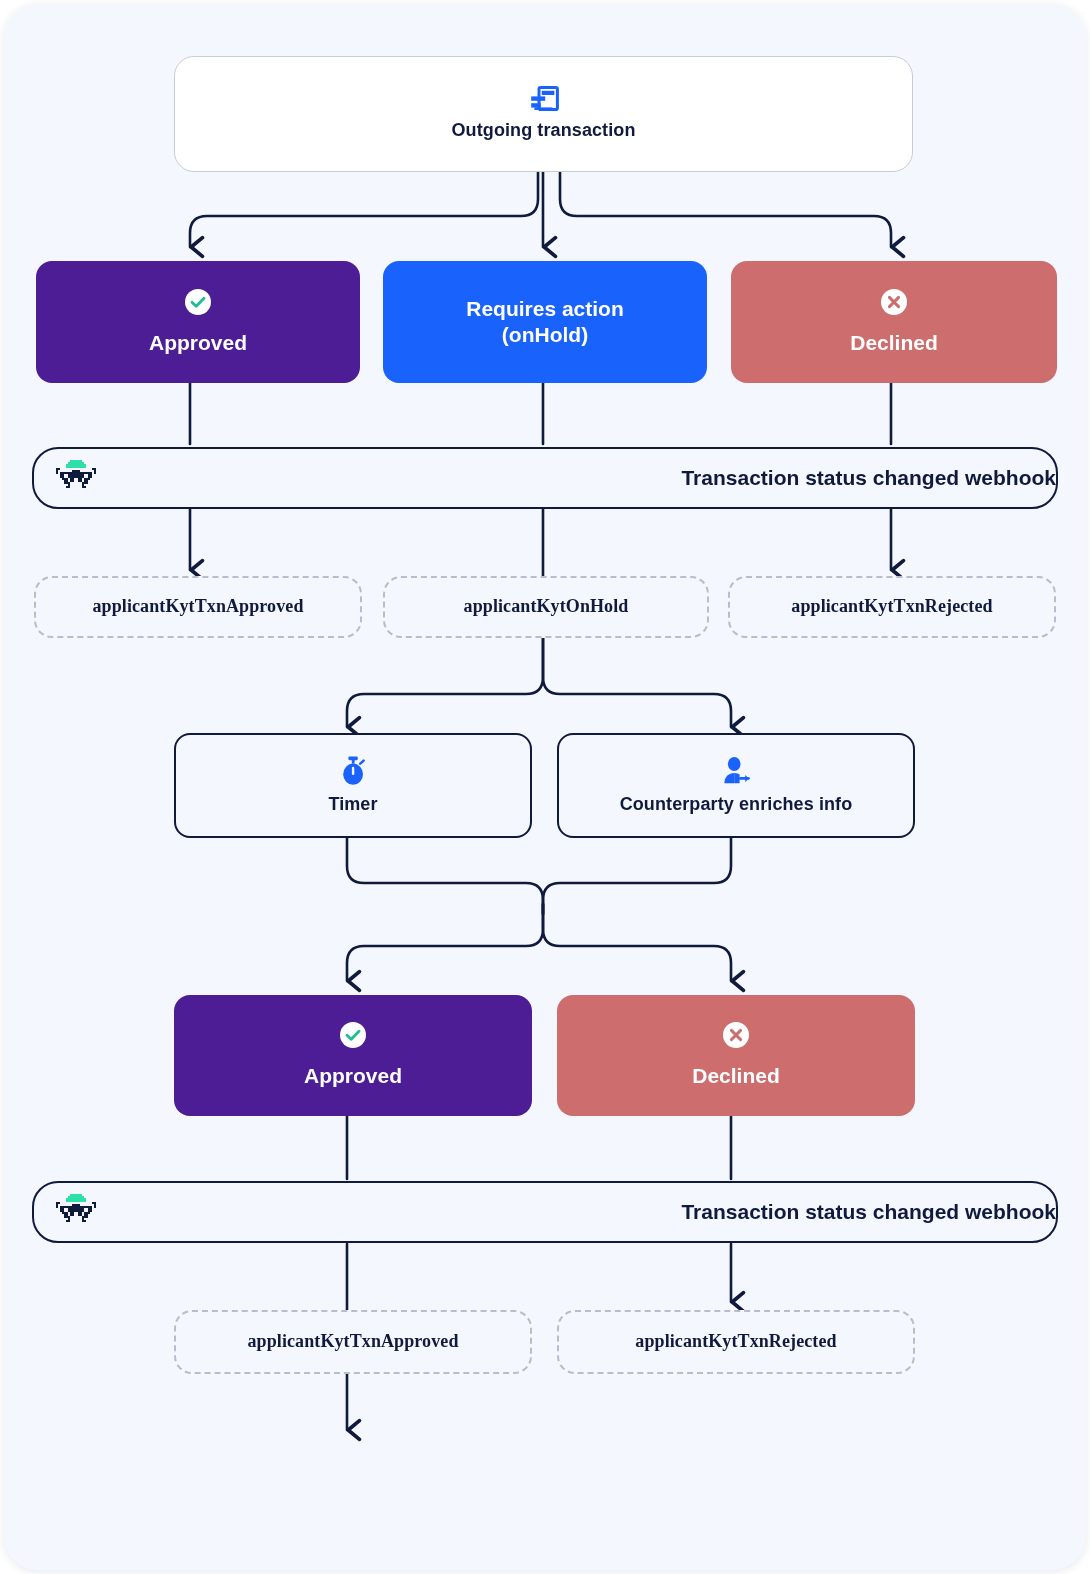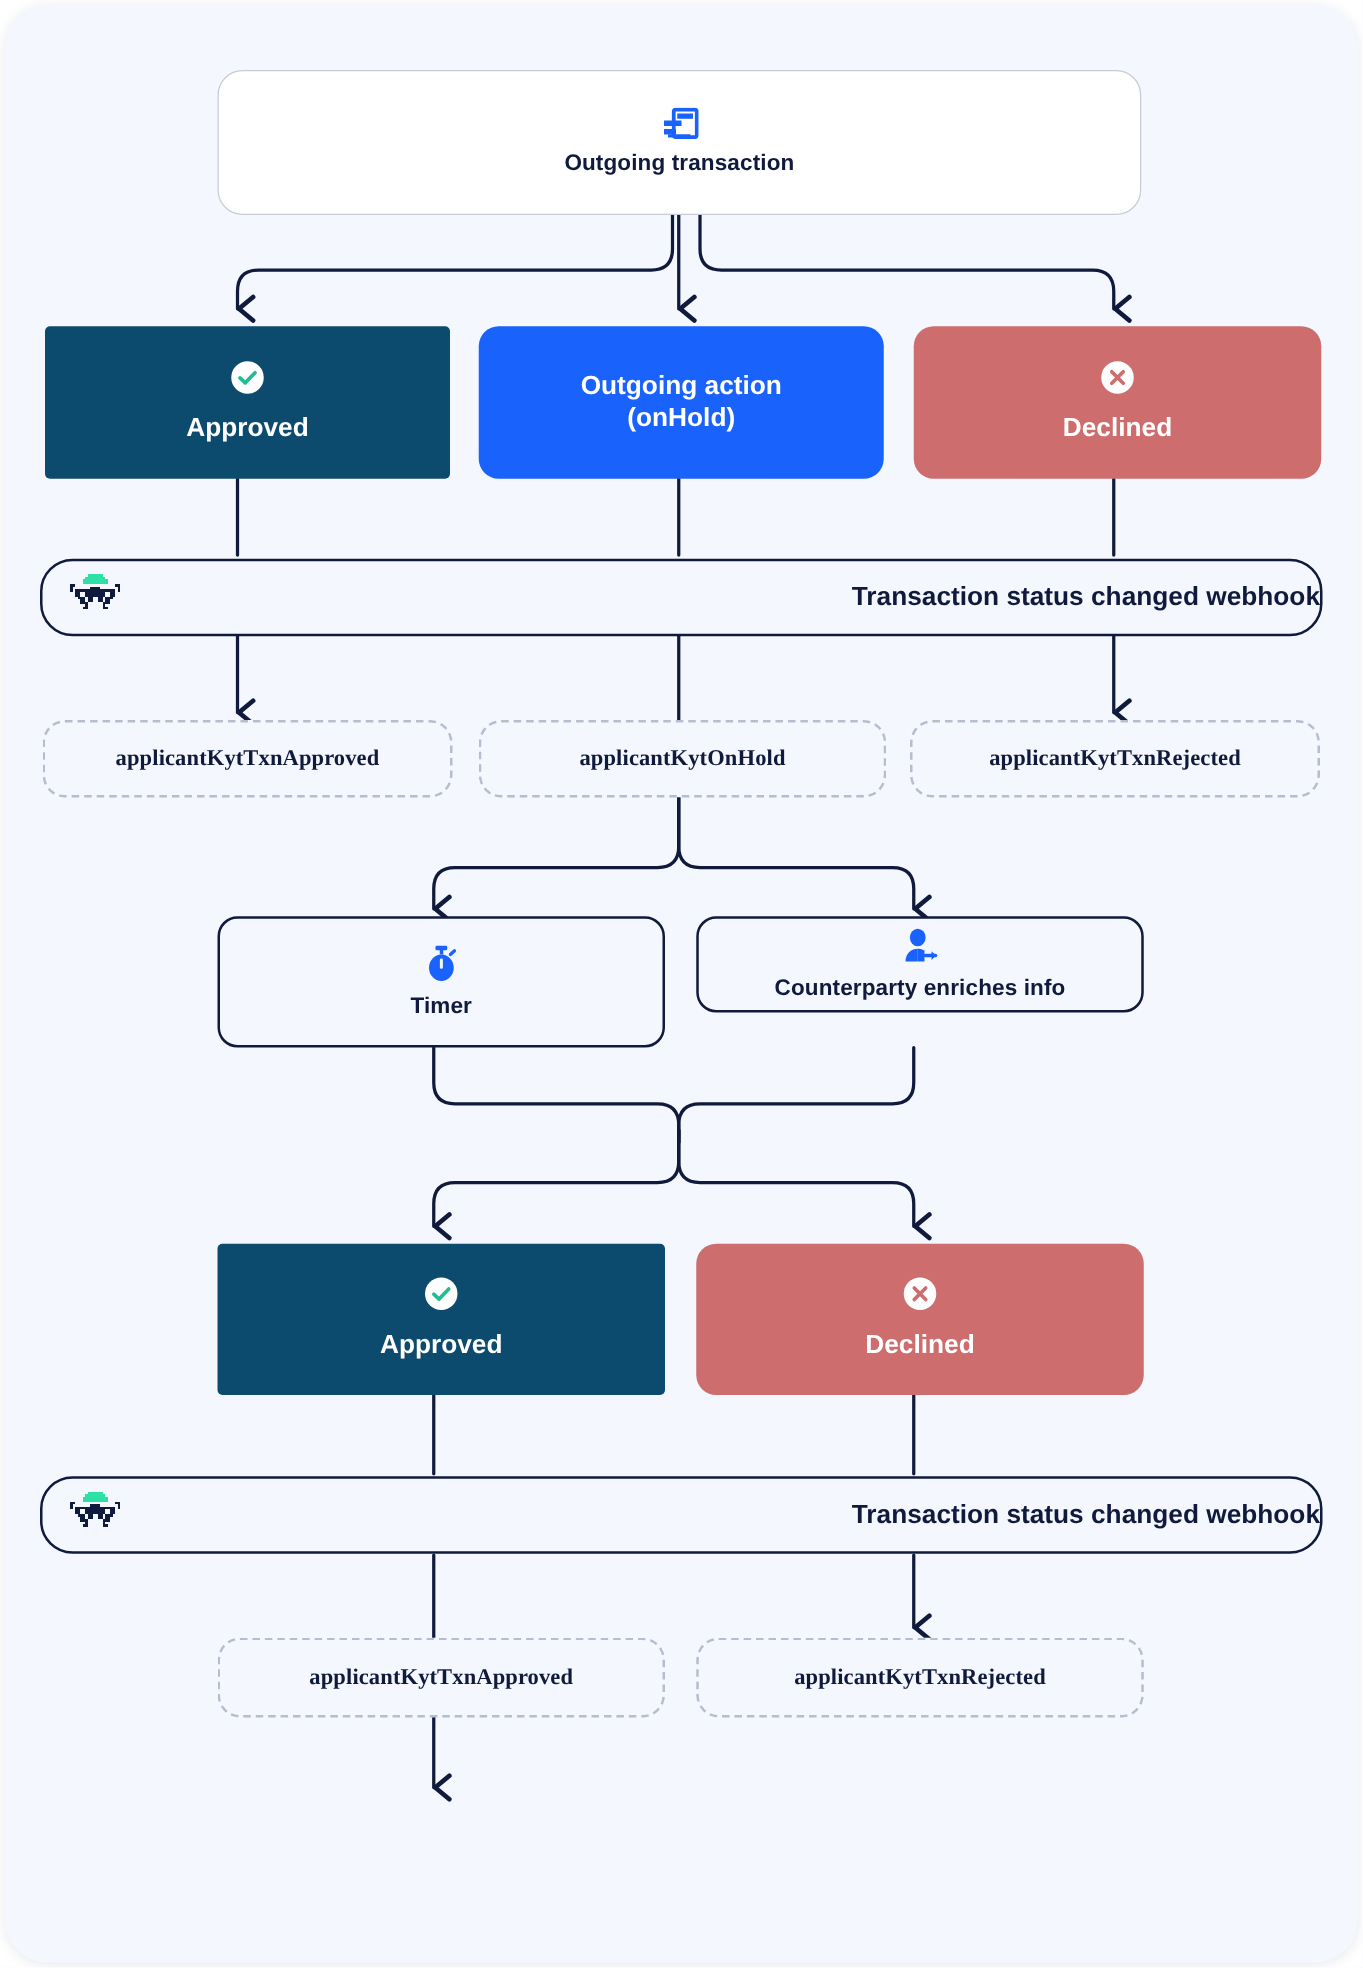--- a/index.html
+++ b/index.html
@@ -51,21 +51,21 @@
     background: #f4f7fd;
     border: 2.5px solid #101a3c;
     border-radius: 16px;
   }
   .n-dashed {
     background: #f4f7fd;
     border: 2px dashed #b6bdce;
     border-radius: 18px;
     font-family: Liberation Serif, serif;
   }
-  .n-green { background: #0c4a6e; border-radius: 4px; }
+  .n-green { background: #4c1d95; border-radius: 16px; }
   .n-blue  { background: #1a62fc; border-radius: 16px; }
   .n-red   { background: #cd6d6d; border-radius: 16px; }
 
   .label {
     font-size: 18px;
     font-weight: 700;
     color: #101a3c;
     line-height: 1.22;
     letter-spacing: 0.1px;
   }
@@ -160,21 +160,21 @@
       <span class="statusbadge">
         <svg width="28" height="28" viewBox="0 0 28 28" aria-hidden="true">
           <circle cx="14" cy="14" r="13" fill="#ffffff"></circle>
           <path d="M8 14.3 L12.2 18.3 L20 10.2" fill="none" stroke="#22bd95" stroke-width="2.9" stroke-linecap="round" stroke-linejoin="round"></path>
         </svg>
       </span>
       <span class="label-on-color">Approved</span>
     </div>
 
     <div class="node n-blue" style="left:379px; top:257px; width:324px; height:122px;">
-      <span class="label-on-color">Outgoing action</span>
+      <span class="label-on-color">Requires action</span>
       <span class="label-on-color">(onHold)</span>
     </div>
 
     <div class="node n-red" style="left:727px; top:257px; width:326px; height:122px;">
       <span class="statusbadge">
         <svg width="28" height="28" viewBox="0 0 28 28" aria-hidden="true">
           <circle cx="14" cy="14" r="13" fill="#ffffff"></circle>
           <path d="M9.4 9.4 L18.6 18.6 M18.6 9.4 L9.4 18.6" fill="none" stroke="#cd6d6d" stroke-width="2.9" stroke-linecap="round"></path>
         </svg>
       </span>
@@ -229,21 +229,21 @@
           <rect x="9.4" y="0.6" width="9.4" height="3.6" rx="1.1" fill="#1a62fc"></rect>
           <rect x="12.8" y="3.6" width="2.8" height="4" fill="#1a62fc"></rect>
           <ellipse cx="14.1" cy="18.2" rx="9.9" ry="10.6" fill="#1a62fc"></ellipse>
           <rect x="12.9" y="10.8" width="2.4" height="8.2" rx="1.1" fill="#f4f7fd"></rect>
           <path d="M21.3 7.6 L24.6 4.6" stroke="#1a62fc" stroke-width="2.6" stroke-linecap="round"></path>
         </svg>
       </span>
       <span class="label">Timer</span>
     </div>
 
-    <div class="node n-outline" style="left:553px; top:729px; width:358px; height:77px;">
+    <div class="node n-outline" style="left:553px; top:729px; width:358px; height:105px;">
       <span class="icon">
         <svg width="30" height="30" viewBox="0 0 30 30" aria-hidden="true">
           <ellipse cx="13.2" cy="8" rx="6.3" ry="7" fill="#1a62fc"></ellipse>
           <path d="M3.4 27.2 C3.4 20.6 8.2 17 13.2 17 L13.2 27.2 Z" fill="#1a62fc"></path>
           <path d="M13.2 17 C16.3 17 18.6 18.4 18.6 18.4 L18.6 27.2 L13.2 27.2 Z" fill="#1a62fc"></path>
           <path d="M19.4 22.4 L27.4 22.4" stroke="#1a62fc" stroke-width="2.9" stroke-linecap="round"></path>
           <path d="M24.2 18.9 L27.8 22.4 L24.2 25.9" fill="#1a62fc"></path>
         </svg>
       </span>
       <span class="label">Counterparty enriches info</span>

